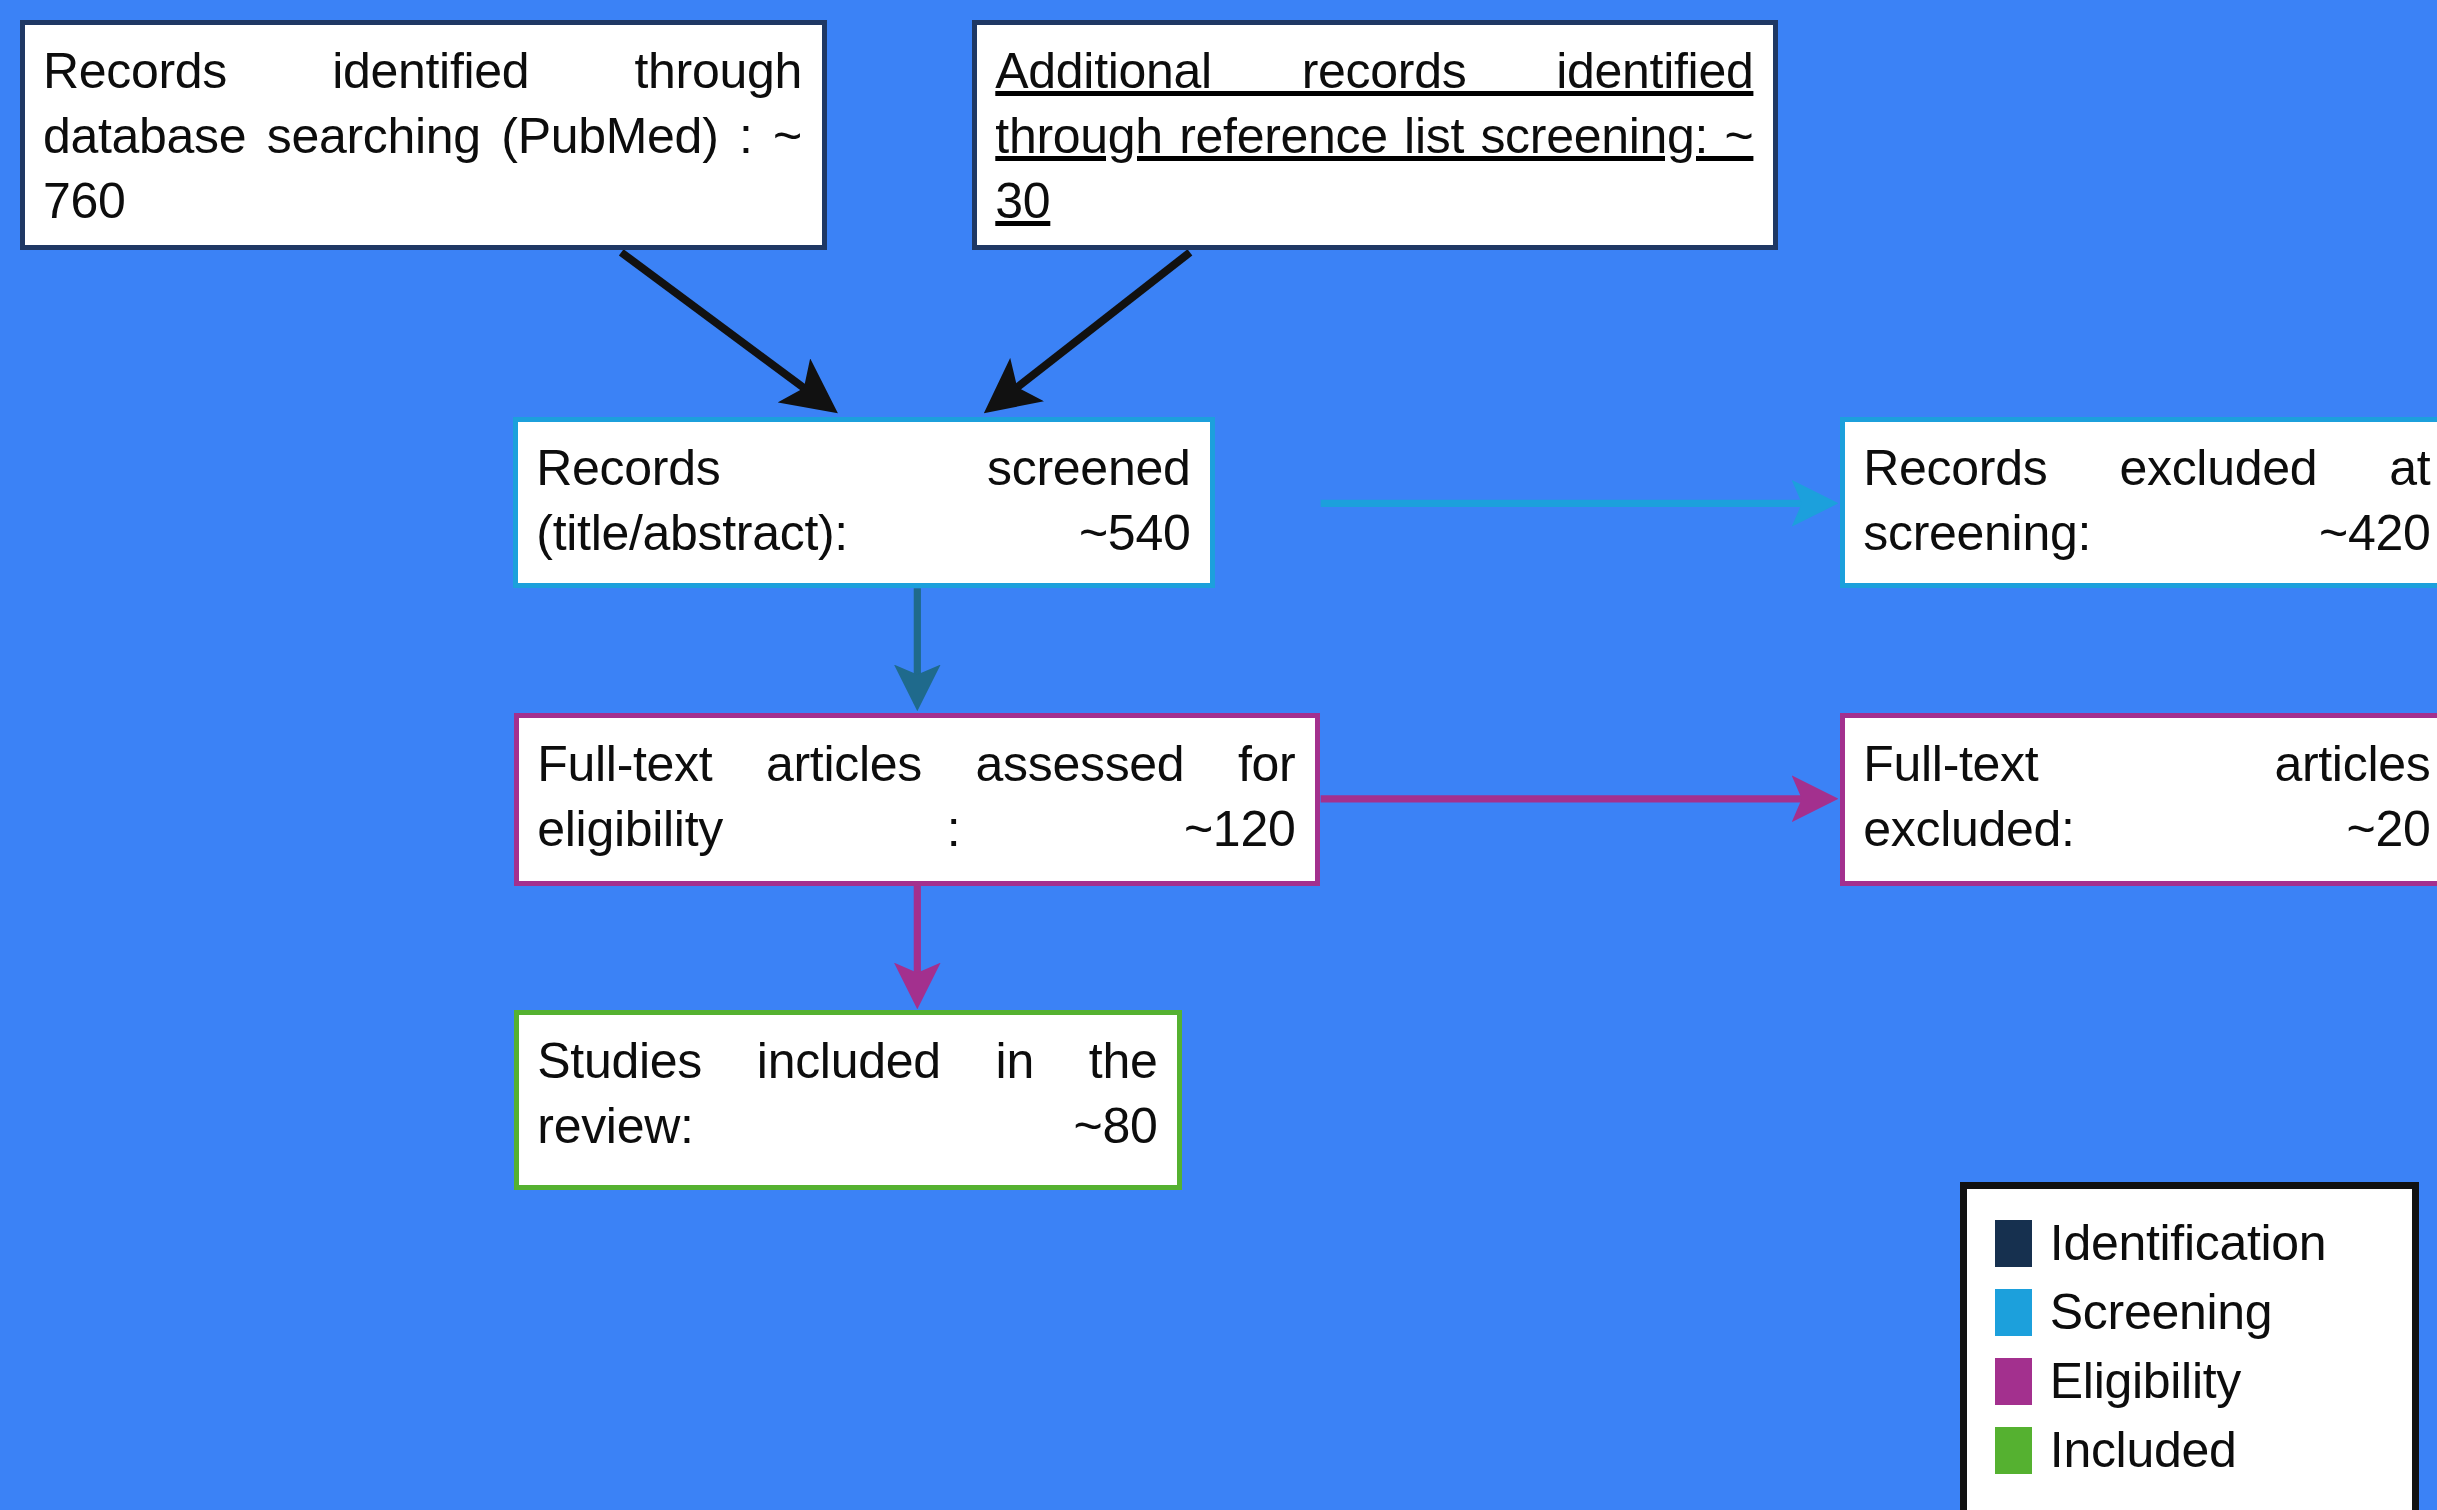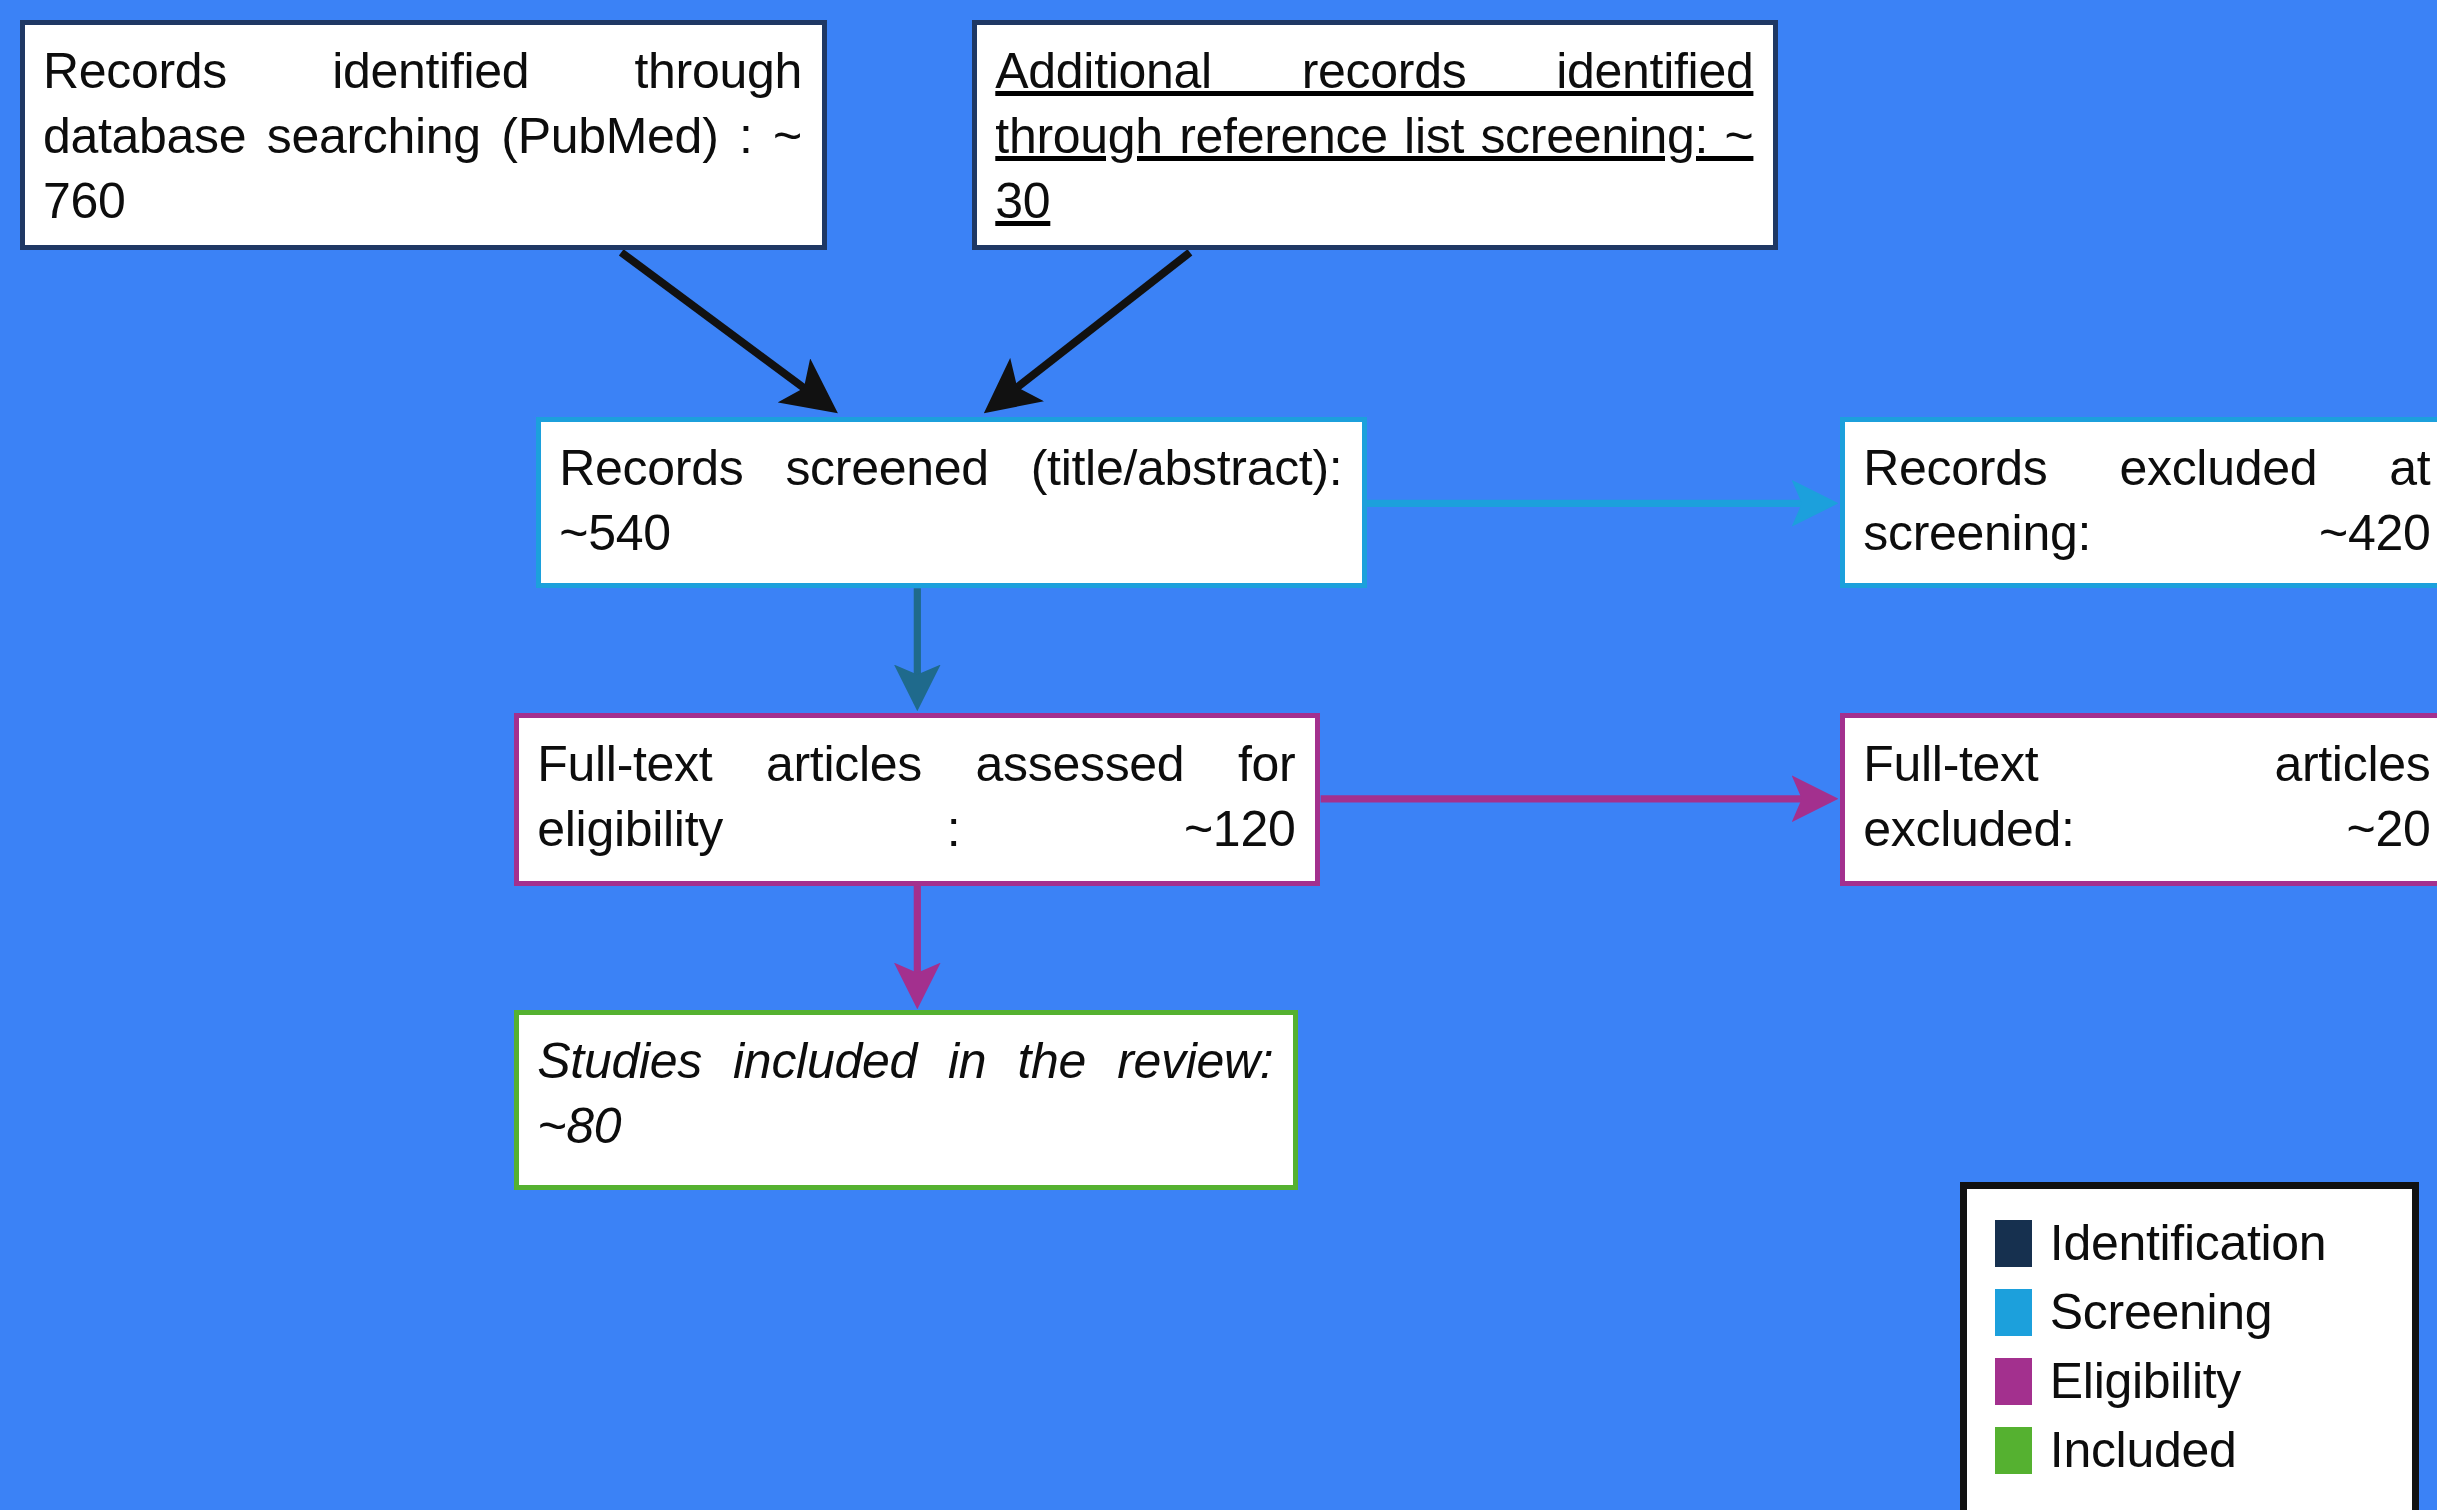--- a/index.html
+++ b/index.html
@@ -35,25 +35,25 @@
   }
   .node .txt::after {
     content: "";
     display: inline-block;
     width: 100%;
   }
 
   
   #node-db-search      { left: 19.6px;   top: 19.6px;   width: 807px; height: 230px; border: 5.9px solid #1F3864; }
   #node-ref-screen     { left: 972px; top: 19.6px;   width: 806px; height: 230px; border: 5.9px solid #1F3864; }
-  #node-screened       { left: 536px;  top: 417px;  width: 831px; height: 171px; border: 5.9px solid #1CA0DC; }
+  #node-screened       { left: 513px;  top: 417px;  width: 702px; height: 171px; border: 5.9px solid #1CA0DC; }
   #node-excl-screen    { left: 1840px; top: 417px;  width: 615px;  height: 171px; border: 5.9px solid #1CA0DC; }
   #node-fulltext       { left: 514px;  top: 713px; width: 806px; height: 173px; border: 5.9px solid #A3308E; }
   #node-excl-fulltext  { left: 1840px; top: 713px; width: 615px;  height: 173px; border: 5.9px solid #A3308E; }
-  #node-included       { left: 514px;  top: 1010px; width: 784px; height: 180px; border: 5.9px solid #55B130; font-style: italic; }
+  #node-included       { left: 514px;  top: 1010px; width: 668px; height: 180px; border: 5.9px solid #55B130; }
 
   
   #edges {
     position: absolute;
     left: 0; top: 0;
     width: 2438px;
     height: 1510px;
     pointer-events: none;
   }
 

